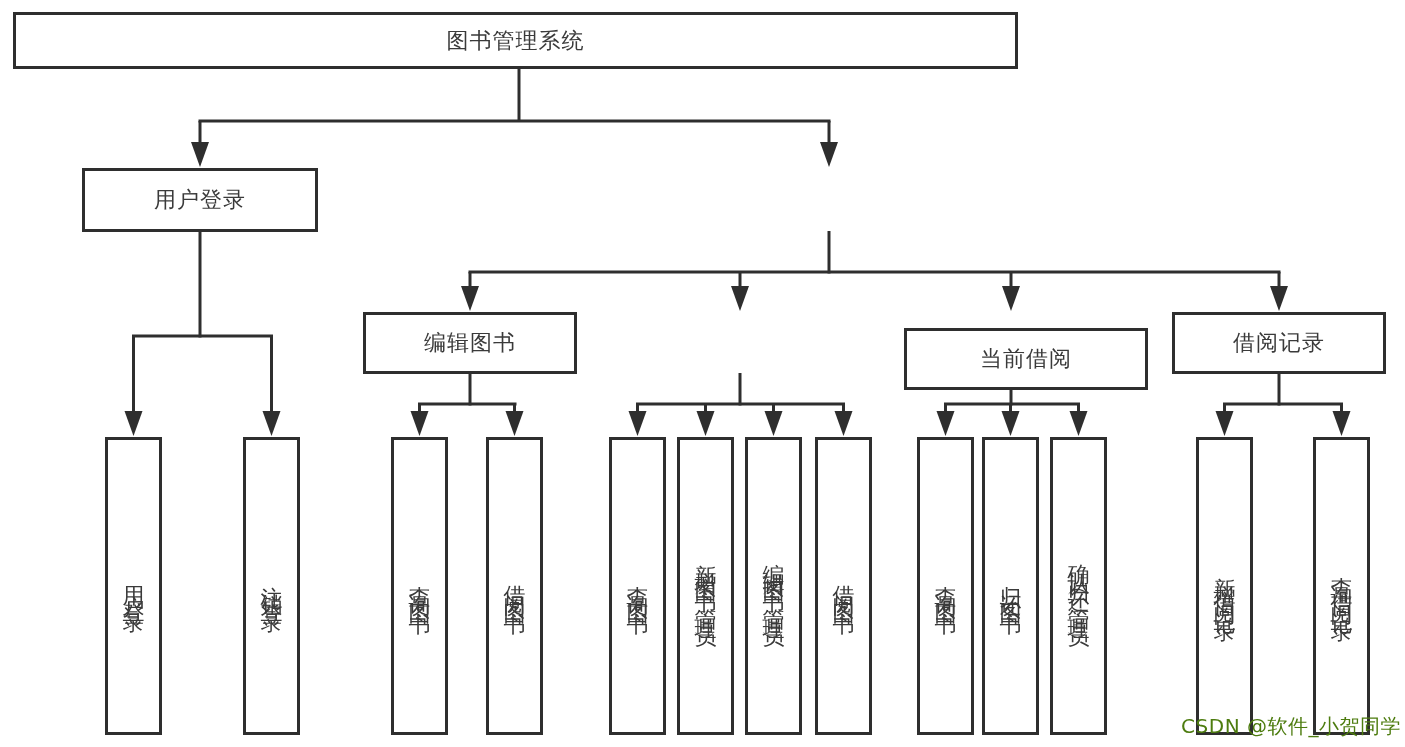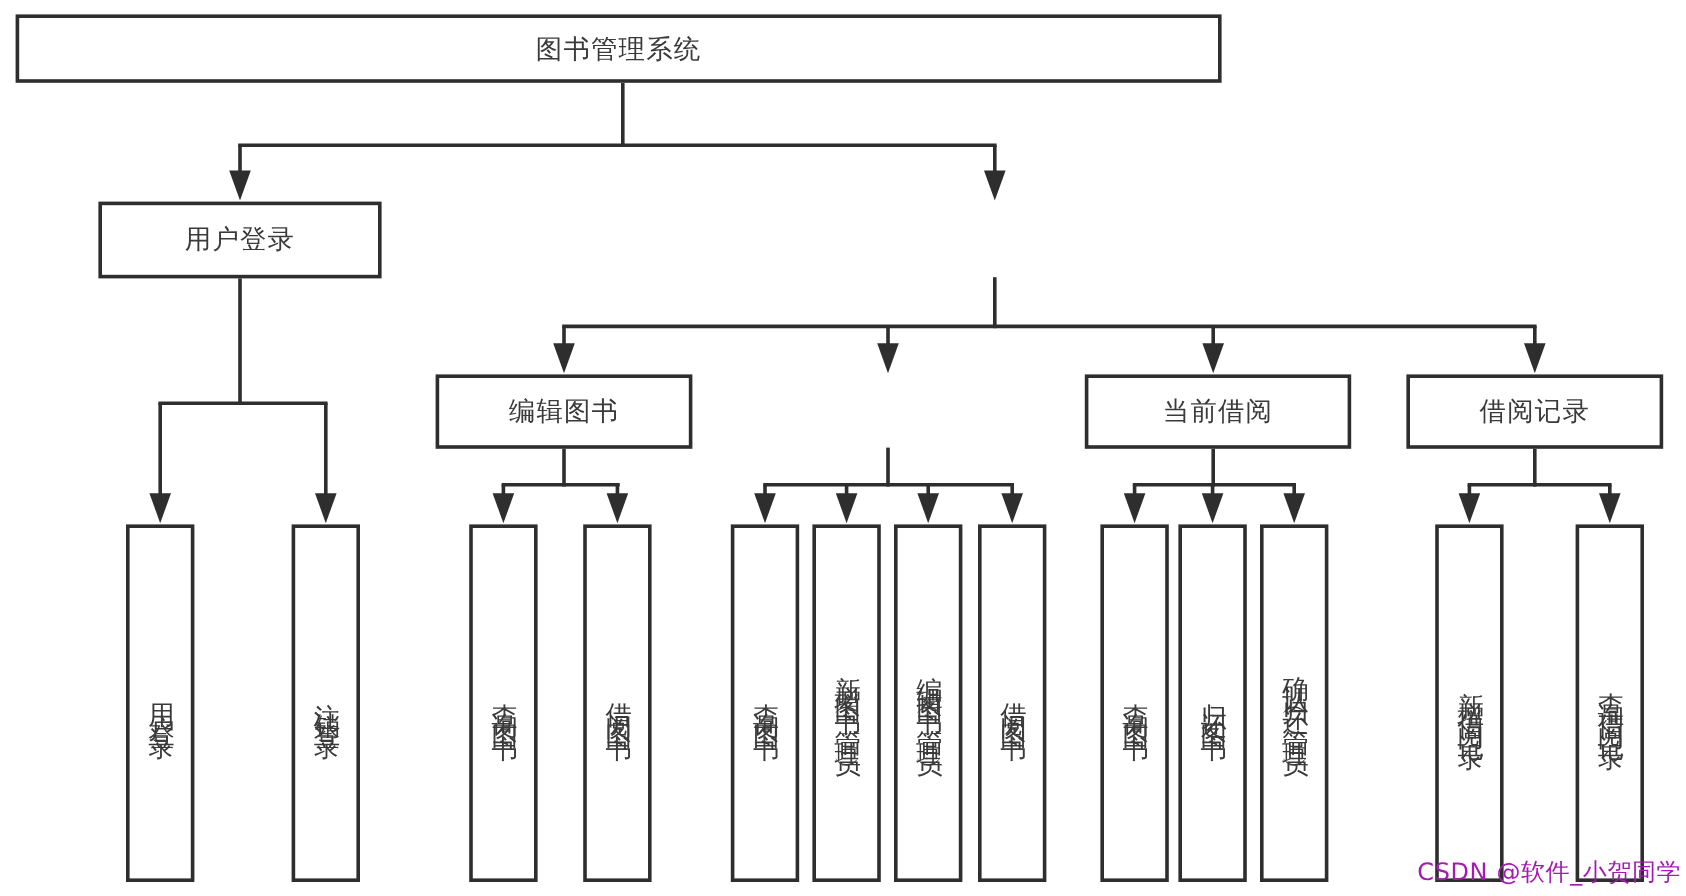--- a/index.html
+++ b/index.html
@@ -19,21 +19,21 @@
     position:absolute;box-sizing:border-box;border:3px solid #2e2e2e;background:#ffffff;
     top:437px;width:57px;height:298px;
     display:flex;align-items:center;justify-content:center;z-index:2;
   }
   .vlabel{
     writing-mode:vertical-rl;text-orientation:mixed;
     font-size:22px;color:#3a3a3a;letter-spacing:9px;line-height:1;
   }
   .watermark{
     position:absolute;top:713px;right:4px;z-index:3;
-    font-size:20px;color:#a21caf;letter-spacing:0.5px;white-space:nowrap;
+    font-size:20px;color:#4d7c0f;letter-spacing:0.5px;white-space:nowrap;
   }
 </style>
 </head>
 <body>
 
 <div class="canvas">
 
   <svg class="connectors" viewBox="0 0 1405 747" xmlns="http://www.w3.org/2000/svg">
     <g>
       <path d="M519 69 V121"></path>
@@ -107,21 +107,21 @@
     <span class="hlabel">图书管理系统</span>
   </div>
 
   <div class="hbox" style="left:82px;top:168px;width:236px;height:64px">
     <span class="hlabel">用户登录</span>
   </div>
 
   <div class="hbox" style="left:363px;top:312px;width:214px;height:62px">
     <span class="hlabel">编辑图书</span>
   </div>
-  <div class="hbox" style="left:904px;top:312px;width:222px;height:62px">
+  <div class="hbox" style="left:904px;top:328px;width:244px;height:62px">
     <span class="hlabel">当前借阅</span>
   </div>
   <div class="hbox" style="left:1172px;top:312px;width:214px;height:62px">
     <span class="hlabel">借阅记录</span>
   </div>
 
   <div class="vbox" style="left:105px">
     <span class="vlabel">用户登录</span>
   </div>
   <div class="vbox" style="left:243px">

